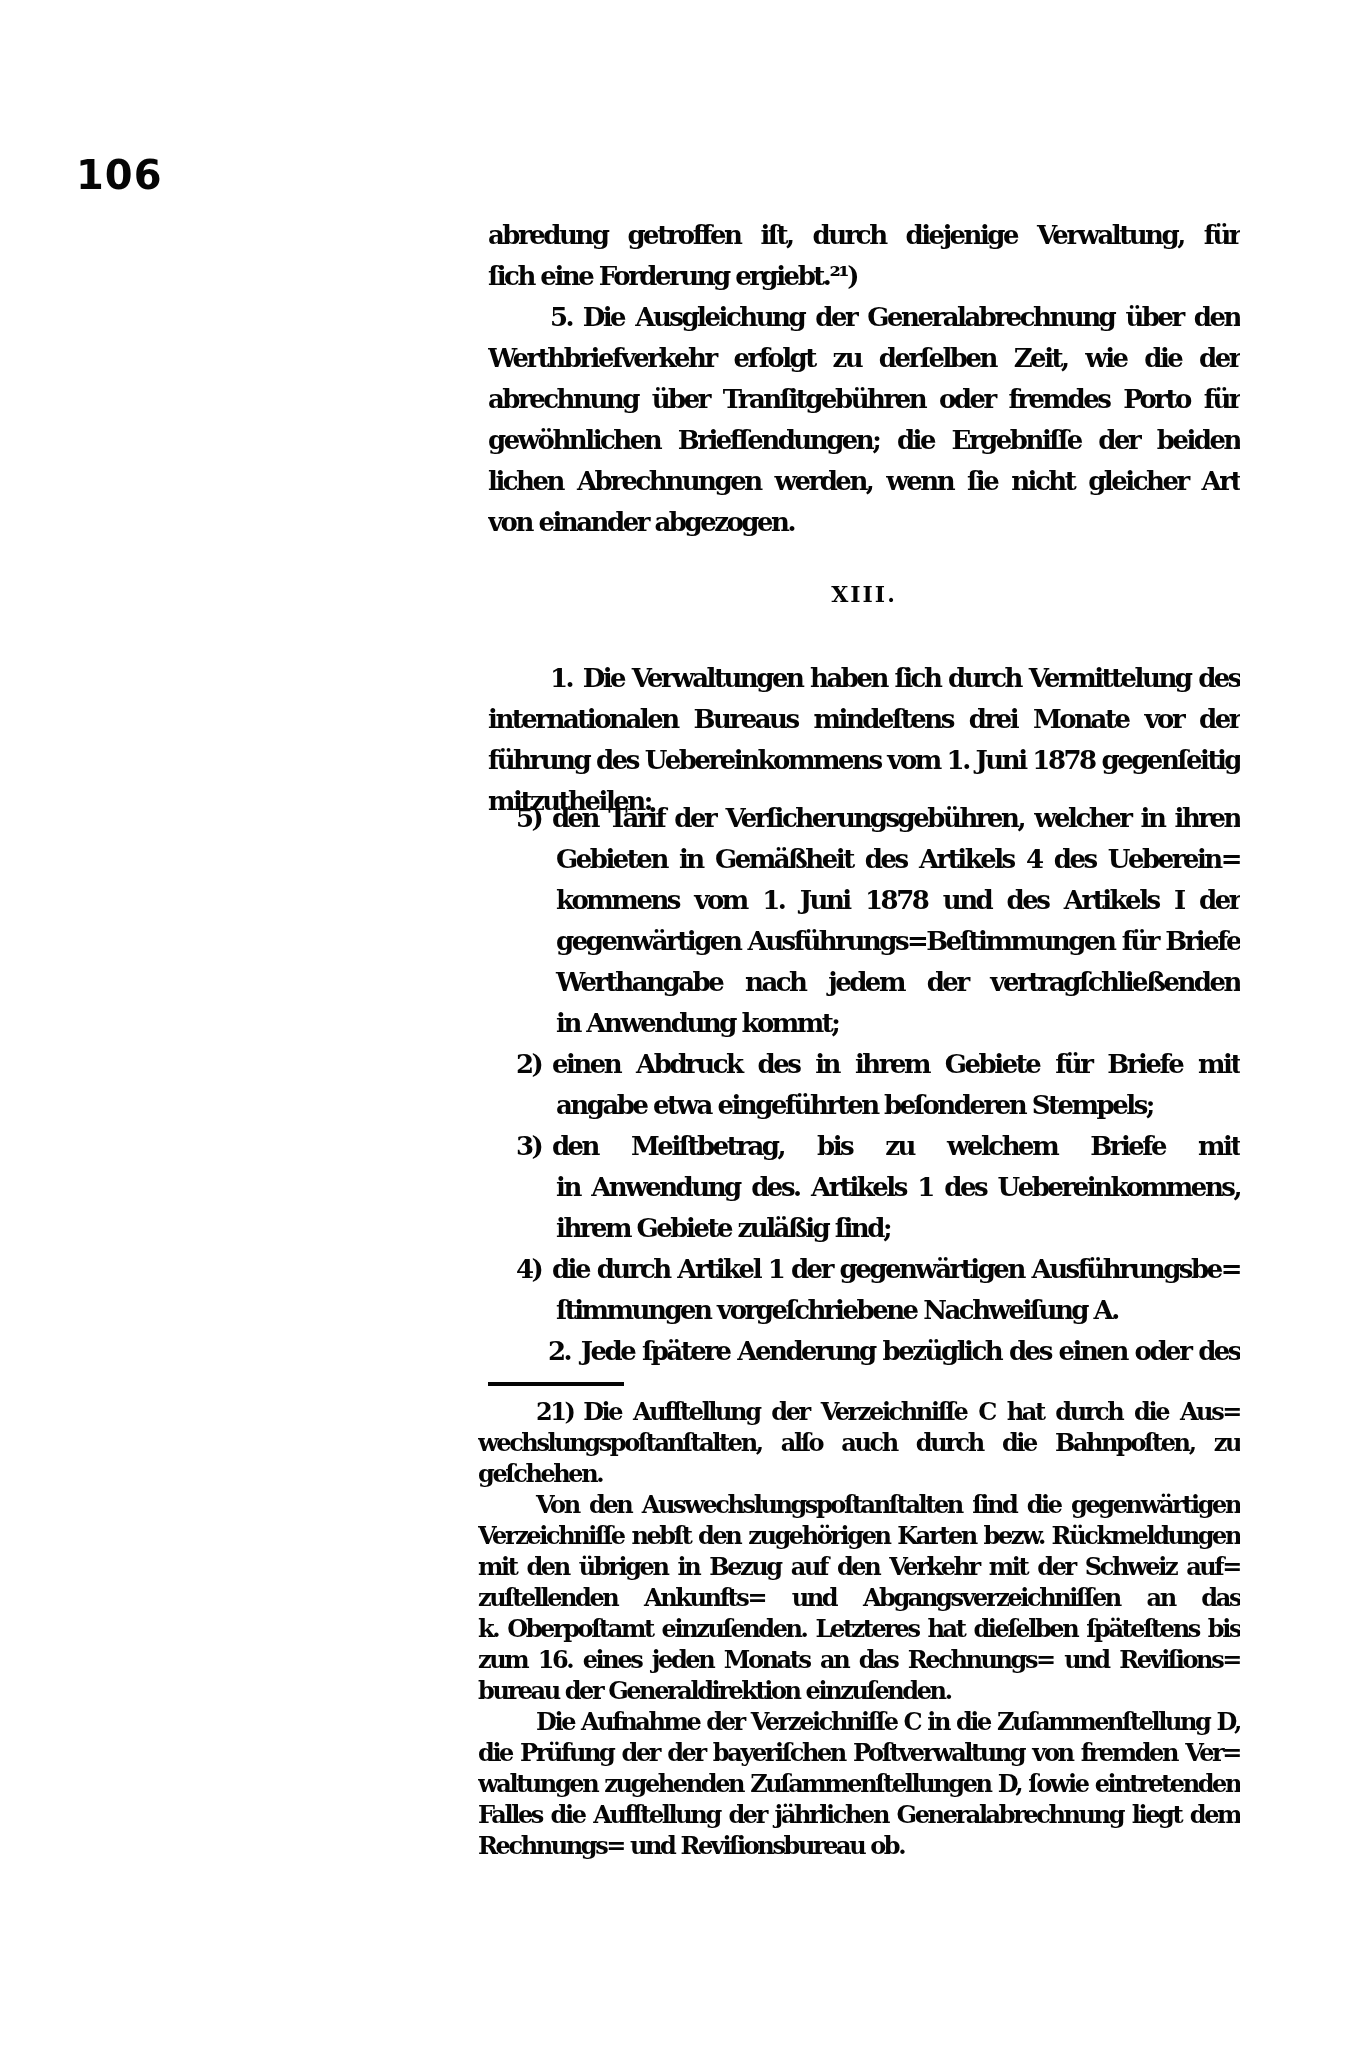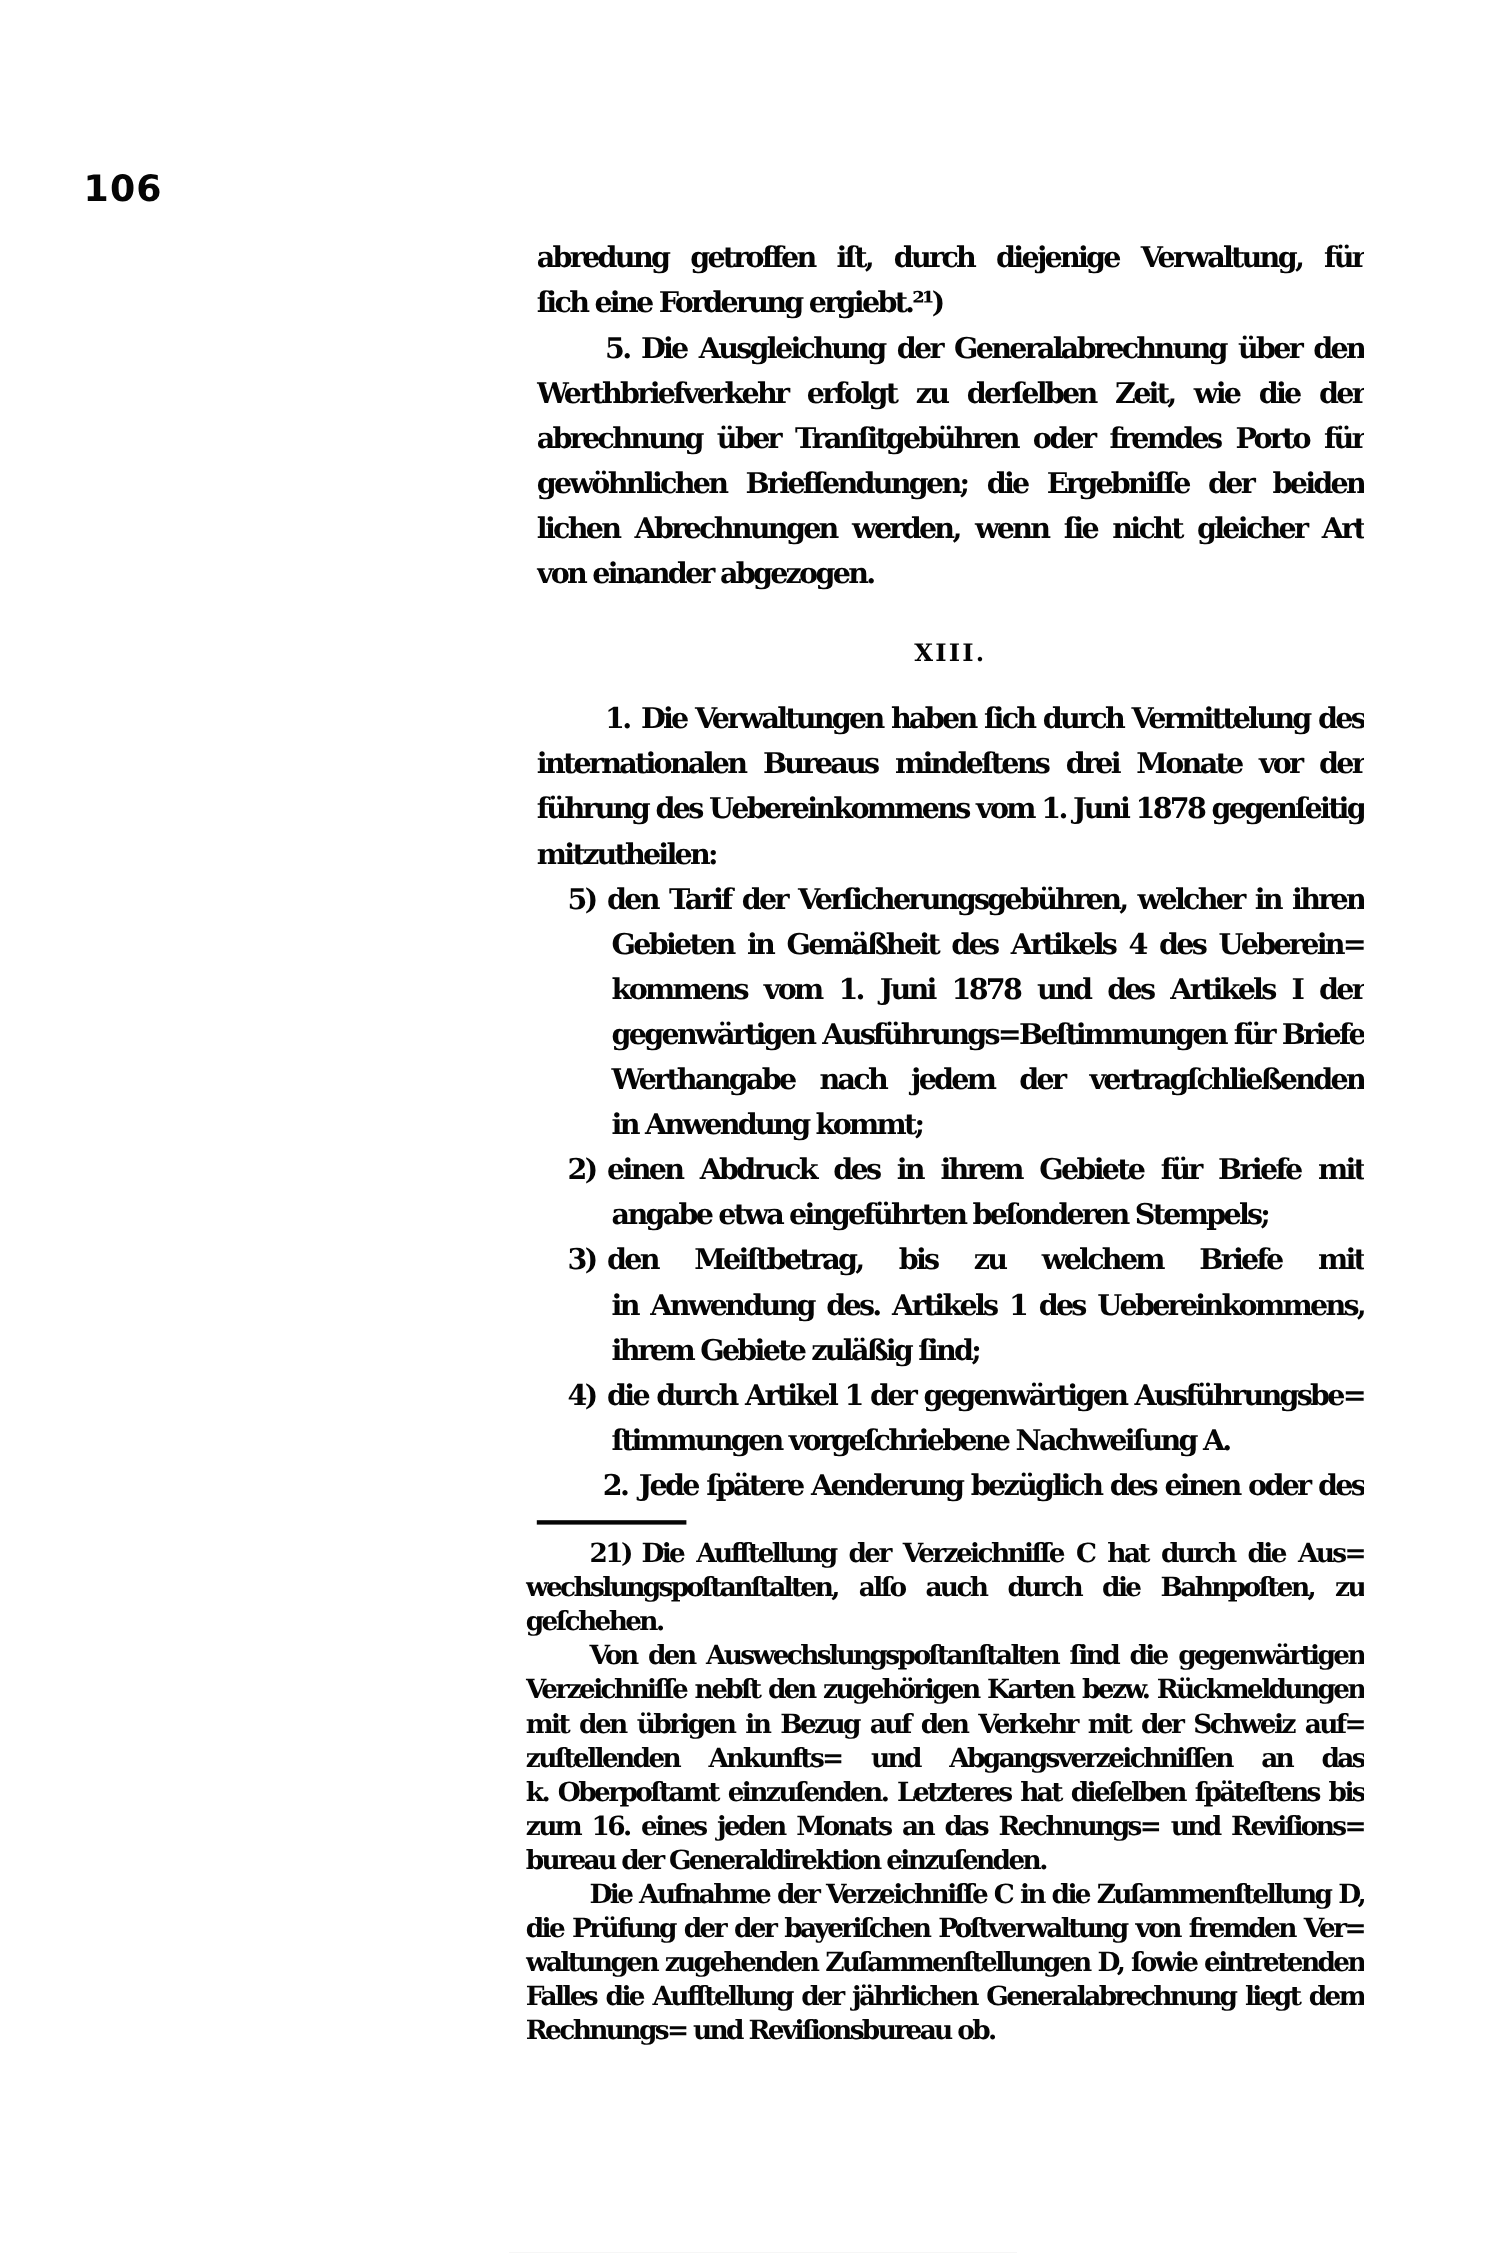--- a/index.html
+++ b/index.html
@@ -1,24 +1,24 @@
 <!DOCTYPE html>
 <html><head>
 <meta charset="utf-8">
 <style>
   html,body{margin:0;padding:0;background:#e8e8e8;}
   #page{position:relative;width:1360px;height:2048px;background:#ffffff;overflow:hidden;
         font-family:"DejaVu Serif","Liberation Serif",serif;color:#050505;}
-  #page-number{position:absolute;left:76px;top:152px;font-size:33px;font-weight:bold;
+  #page-number{position:absolute;left:76px;top:152px;font-size:40px;font-weight:bold;
         font-family:"DejaVu Sans","Liberation Sans",sans-serif;letter-spacing:1px;}
   .tblock{position:absolute;left:488px;width:752px;}
   #para1{top:215px;}
   #sect-heading{position:absolute;left:488px;width:752px;top:574px;height:41px;line-height:41px;
         text-align:center;font-size:22px;font-weight:bold;letter-spacing:2px;}
-  #para2{top:634px;}
+  #para2{top:658px;}
   #list{top:798px;}
   #para3{top:1331px;}
   #fn-rule{position:absolute;left:488px;top:1382px;width:136px;height:4px;background:#050505;}
   #footnote{position:absolute;left:478px;width:762px;top:1396px;}
   .line{height:41px;line-height:41px;font-size:26px;font-weight:bold;letter-spacing:-2.5px;
         text-align:justify;text-align-last:justify;overflow:hidden;}
   #footnote .line{height:31px;line-height:31px;font-size:24px;letter-spacing:-2.4px;}
   .nj{text-align-last:left;}
 </style>
 </head>

